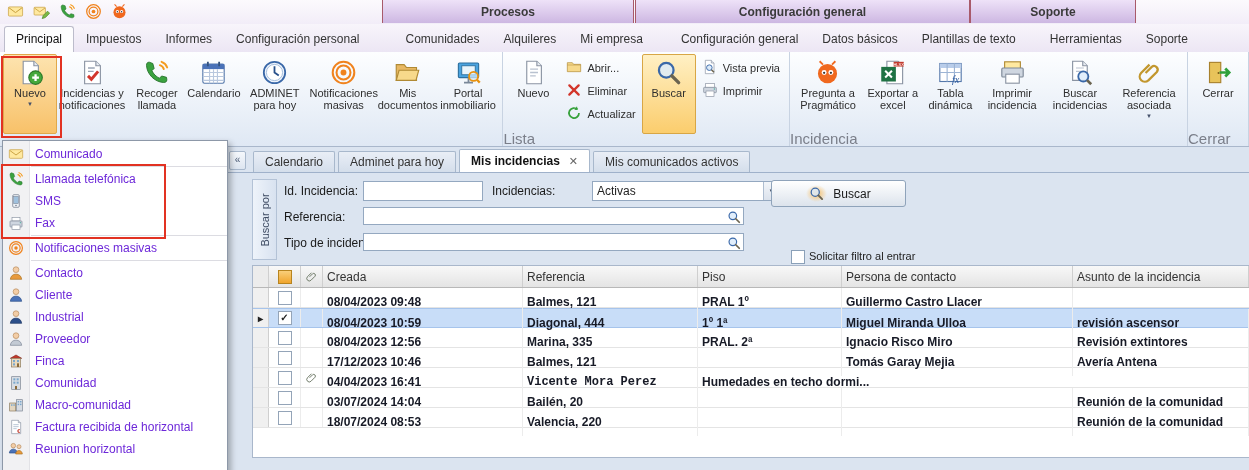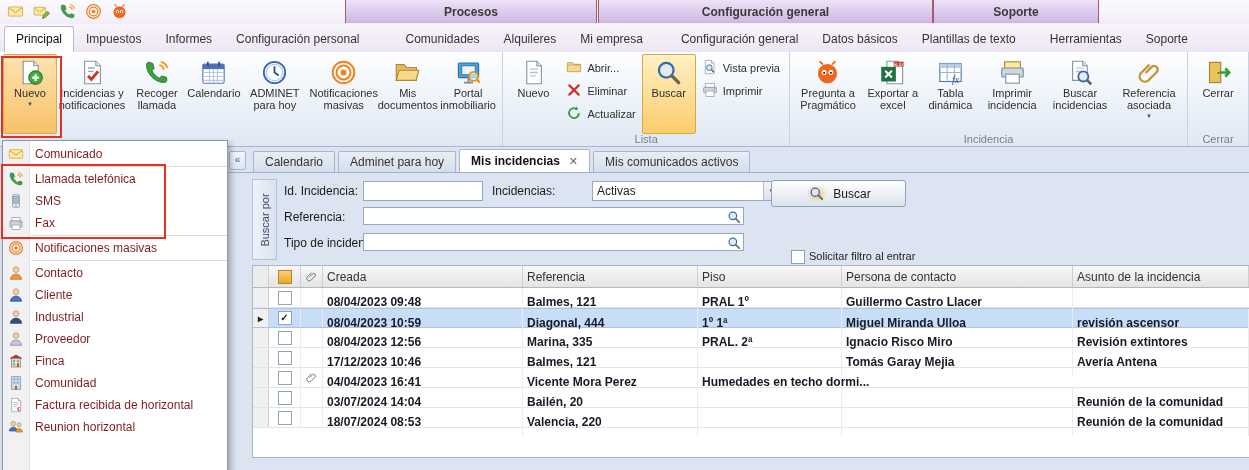--- a/index.html
+++ b/index.html
@@ -7,54 +7,54 @@
        font-family:"Liberation Sans",sans-serif;font-size:12px;color:#222;}
 
   
   .titlebar{position:absolute;left:0;top:0;right:0;height:24px;
             background:linear-gradient(#fcfafd,#f2edf8);border-bottom:1px solid #e4dcee;}
   .qicons{position:absolute;left:6px;top:2px;display:flex;gap:7px;}
   .qicon{width:19px;height:19px;display:flex;align-items:center;justify-content:center;}
   .qicon svg{width:17px;height:17px;}
   .ctx{position:absolute;top:0;height:23px;display:flex;align-items:center;justify-content:center;
        background:linear-gradient(#eee2f8,#cdb7e2);border-left:1px solid #a85a6a;border-right:1px solid #a85a6a;
-       font-weight:bold;color:#3a3a3a;}
+       font-weight:bold;color:#3a3a3a;margin-left:37px;}
   .ctx1{left:345px;width:250px}.ctx2{left:598px;width:333px}.ctx3{left:933px;width:164px}
 
   
   .tabrow{position:absolute;left:0;top:24px;right:0;height:28px;display:flex;align-items:flex-end;
           padding-left:4px;background:linear-gradient(#f8f5fb,#ece6f4);}
   .rtab{padding:0 11px;height:25px;line-height:25px;color:#333;border:1px solid transparent;border-bottom:none;
         border-radius:3px 3px 0 0;white-space:nowrap;}
   .rtab.active{background:#fdfdfe;border-color:#bcbccb;color:#111;}
   .rtab:nth-child(5){margin-left:22px}.rtab:nth-child(8){margin-left:14px}.rtab:nth-child(11){margin-left:10px}
 
   
   .ribbon{position:absolute;left:0;top:52px;right:0;height:94px;display:flex;align-items:stretch;
           background:linear-gradient(#fdfeff,#dfe8f4);border-bottom:1px solid #a9b7cb;}
   .rgroup{position:relative;display:flex;align-items:flex-start;padding:2px 3px 14px 3px;border-right:1px solid #c8d3e2;}
-  .rgroup-label{position:absolute;left:0;right:0;bottom:1px;height:12px;line-height:12px;text-align:center;
-                font-size:11px;color:#7b7f8a;}
+  .rgroup-label{position:absolute;left:0;right:0;bottom:1px;height:12px;line-height:12px;
+                font-size:15px;color:#7b7f8a;}
   .bigbtn{min-width:48px;max-width:64px;height:74px;display:flex;flex-direction:column;align-items:center;
           padding:2px 2px;border:1px solid transparent;border-radius:2px;}
   .bigbtn .ic{height:30px;display:flex;align-items:center;}
   .bigbtn .ic svg{width:27px;height:27px;}
   .bigbtn .lbl{font-size:11px;line-height:12px;text-align:center;color:#2e2e2e;}
   .bigbtn .dd{font-size:6px;color:#44506a;margin-top:2px;}
   .bigbtn.hl{background:linear-gradient(#fde4b0,#f8c169);border-color:#e0a84a;}
   .bigbtn.hl2{background:linear-gradient(#fff0c4,#fbcd6d);border-color:#d8a645;}
   .stack{display:flex;flex-direction:column;gap:3px;padding:4px 2px;}
   .sbtn{display:flex;align-items:center;gap:5px;font-size:11px;color:#2e2e2e;padding:1px 4px;white-space:nowrap;}
   .sbtn svg{width:16px;height:16px;}
 
   
   .menu{position:absolute;left:2px;top:140px;width:224px;height:330px;background:#fff;z-index:50;
         border:1px solid #8d98a8;box-shadow:3px 3px 6px rgba(0,0,0,.28);padding-top:2px;overflow:hidden;}
   .menu::before{content:"";position:absolute;left:0;top:0;bottom:0;width:26px;background:#f1f1f3;border-right:1px solid #e2e2e6;}
-  .mitem{position:relative;height:22px;display:flex;align-items:center;padding-left:5px;color:#7f1d1d;}
+  .mitem{position:relative;height:22px;display:flex;align-items:center;padding-left:5px;color:#6d28d9;}
   .mitem .mic{display:inline-flex;width:16px;height:16px;margin-right:11px;}
   .mitem .mic svg{width:16px;height:16px;}
   .msep{position:relative;height:1px;background:#dcdce2;margin:1px 0 1px 28px;}
 
   
   .anno{position:absolute;border:2px solid #e23222;z-index:60;pointer-events:none;}
   .annoNuevo{left:1px;top:56px;width:57px;height:78px;}
   .annoMenu{left:1px;top:164px;width:161px;height:71px;}
 
   
@@ -539,21 +539,21 @@
             <span class="gcb"></span>
           </div>
           <div class="gc clip" style="width: 22px;">
             <span class="clipic">
               <svg viewBox="0 0 24 24" xmlns="http://www.w3.org/2000/svg">
                 <path d="M8.5 12.5 14 7a3.2 3.2 0 0 1 4.5 4.5L11 19a4.6 4.6 0 0 1-6.5-6.5L12 5" fill="none" stroke="#6f7a68" stroke-width="1.8"></path>
               </svg>
             </span>
           </div>
           <div class="gc " style="width: 200px;">04/04/2023 16:41</div>
-          <div class="gc " style="width: 175px;">Vicente Mora Perez</div>
+          <div class="gc " style="width: 175px; font-family: Liberation Mono, monospace;">Vicente Mora Perez</div>
           <div class="gc " style="flex: 1 1 0%;">Humedades en techo dormi...</div>
         </div>
         <div class="grow">
           <div class="gc indicator" style="width: 16px;"></div>
           <div class="gc checkbox" style="width: 32px;">
             <span class="gcb"></span>
           </div>
           <div class="gc clip" style="width: 22px;"></div>
           <div class="gc " style="width: 200px;">03/07/2024 14:04</div>
           <div class="gc " style="width: 175px;">Bailén, 20</div>
@@ -687,20 +687,35 @@
             <rect x="8" y="10" width="3" height="3" fill="#7aa7cc"></rect>
             <rect x="13" y="10" width="3" height="3" fill="#7aa7cc"></rect>
             <rect x="10.5" y="16.5" width="3" height="5" fill="#8a6a3a"></rect>
           </svg>
         </span>
         <span>Comunidad</span>
       </div>
       <div class="mitem">
         <span class="mic">
           <svg viewBox="0 0 24 24" xmlns="http://www.w3.org/2000/svg">
+            <rect x="2.5" y="9" width="9" height="12" fill="#e3d6c0" stroke="#8a7a5a"></rect>
+            <rect x="12.5" y="4" width="9" height="17" fill="#d7dce3" stroke="#79828f"></rect>
+            <rect x="4.5" y="11" width="2.2" height="2.2" fill="#7aa7cc"></rect>
+            <rect x="8" y="11" width="2.2" height="2.2" fill="#7aa7cc"></rect>
+            <rect x="14.5" y="6" width="2.2" height="2.2" fill="#7aa7cc"></rect>
+            <rect x="18" y="6" width="2.2" height="2.2" fill="#7aa7cc"></rect>
+            <rect x="14.5" y="10" width="2.2" height="2.2" fill="#7aa7cc"></rect>
+            <rect x="18" y="10" width="2.2" height="2.2" fill="#7aa7cc"></rect>
+          </svg>
+        </span>
+        <span>Macro-comunidad</span>
+      </div>
+      <div class="mitem">
+        <span class="mic">
+          <svg viewBox="0 0 24 24" xmlns="http://www.w3.org/2000/svg">
             <path d="M5.5 2h10l3.5 3.5V22H5.5z" fill="#fff" stroke="#8a93a2"></path>
             <path d="M15.5 2v3.5H19" fill="#eef1f5" stroke="#8a93a2"></path>
             <path d="M8 8.5h8M8 11.5h8M8 14.5h5" stroke="#9fb0c6" stroke-width="1.1"></path>
             <text x="14" y="21" font-size="8" font-weight="bold" fill="#c23b2e" font-family="sans-serif">€</text>
           </svg>
         </span>
         <span>Factura recibida de horizontal</span>
       </div>
       <div class="mitem">
         <span class="mic">

